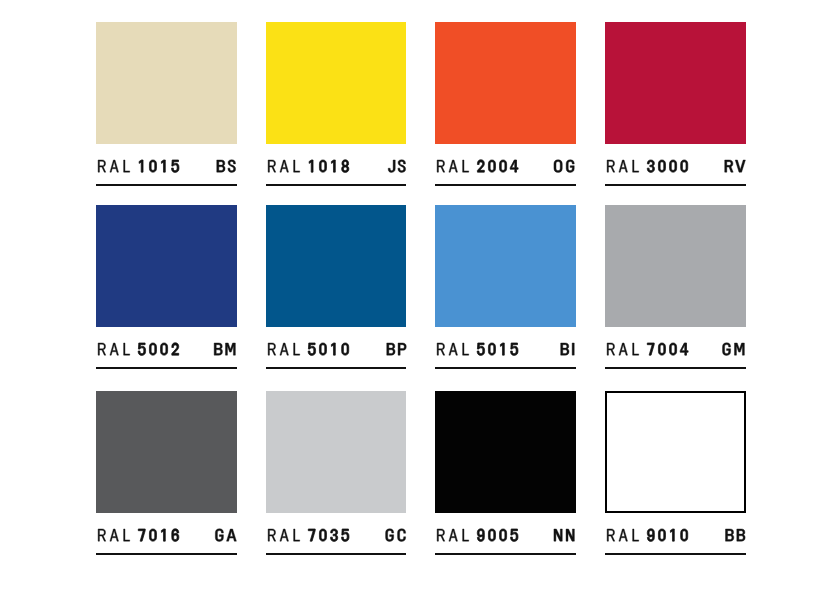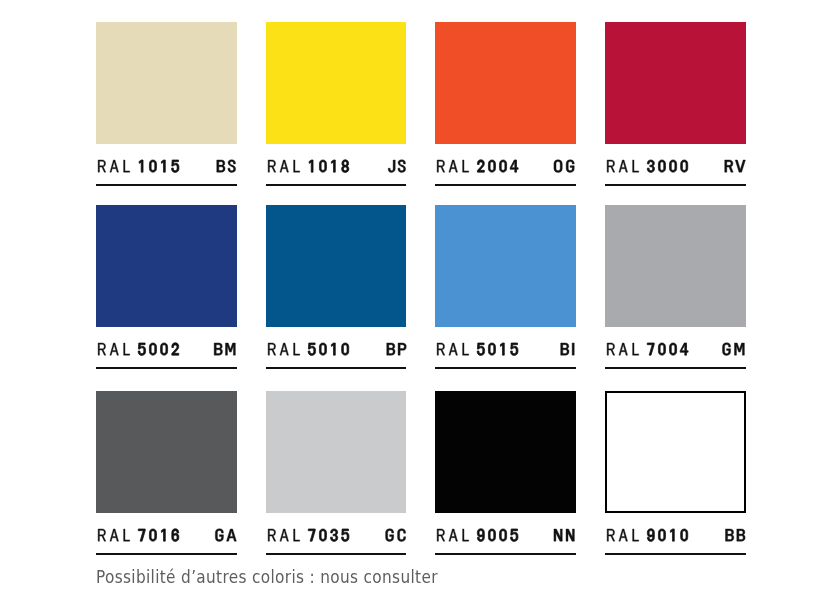--- a/index.html
+++ b/index.html
@@ -358,14 +358,13 @@
                   <path transform="translate(0,0)" d="M8 100 L8 0 L42 0 C60 0 70 10 70 26 C70 37 66 44 58 47 C67 50 72 58 72 71 C72 89 61 100 43 100 Z M24 42 L41 42 C50 42 55 37 55 28 C55 19 50 14 41 14 L24 14 Z M24 86 L42 86 C51 86 57 81 57 71 C57 61 51 56 42 56 L24 56 Z"></path>
                   <path transform="translate(87,0)" d="M8 100 L8 0 L42 0 C60 0 70 10 70 26 C70 37 66 44 58 47 C67 50 72 58 72 71 C72 89 61 100 43 100 Z M24 42 L41 42 C50 42 55 37 55 28 C55 19 50 14 41 14 L24 14 Z M24 86 L42 86 C51 86 57 81 57 71 C57 61 51 56 42 56 L24 56 Z"></path>
                 </g>
               </g>
             </svg>
             <div class="rule" style="background: rgb(17, 17, 17);"></div>
           </div>
         </div>
       </div>
     </div>
-  <div class="caption">Possibilité d’autres coloris : nous consulter</div>
 </div>
 
 </body></html>

